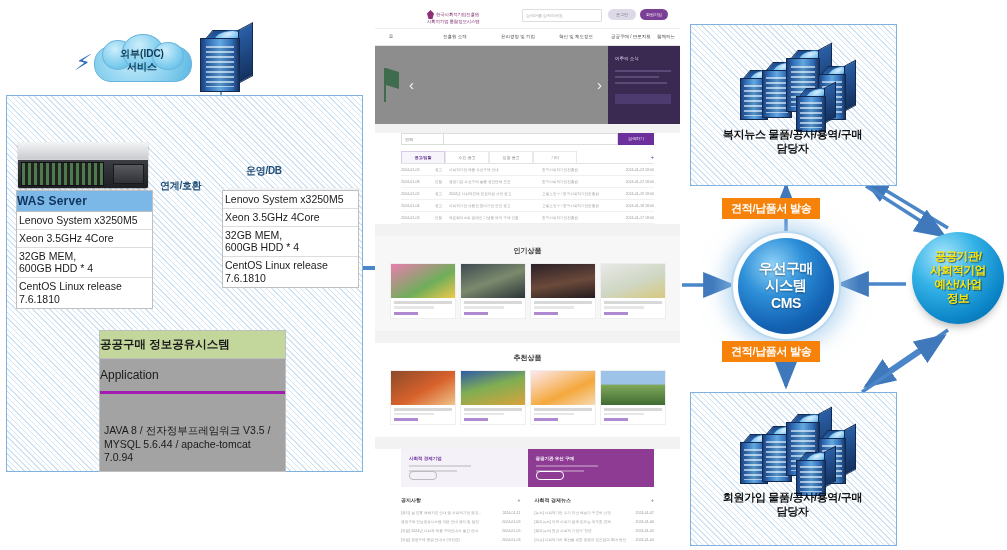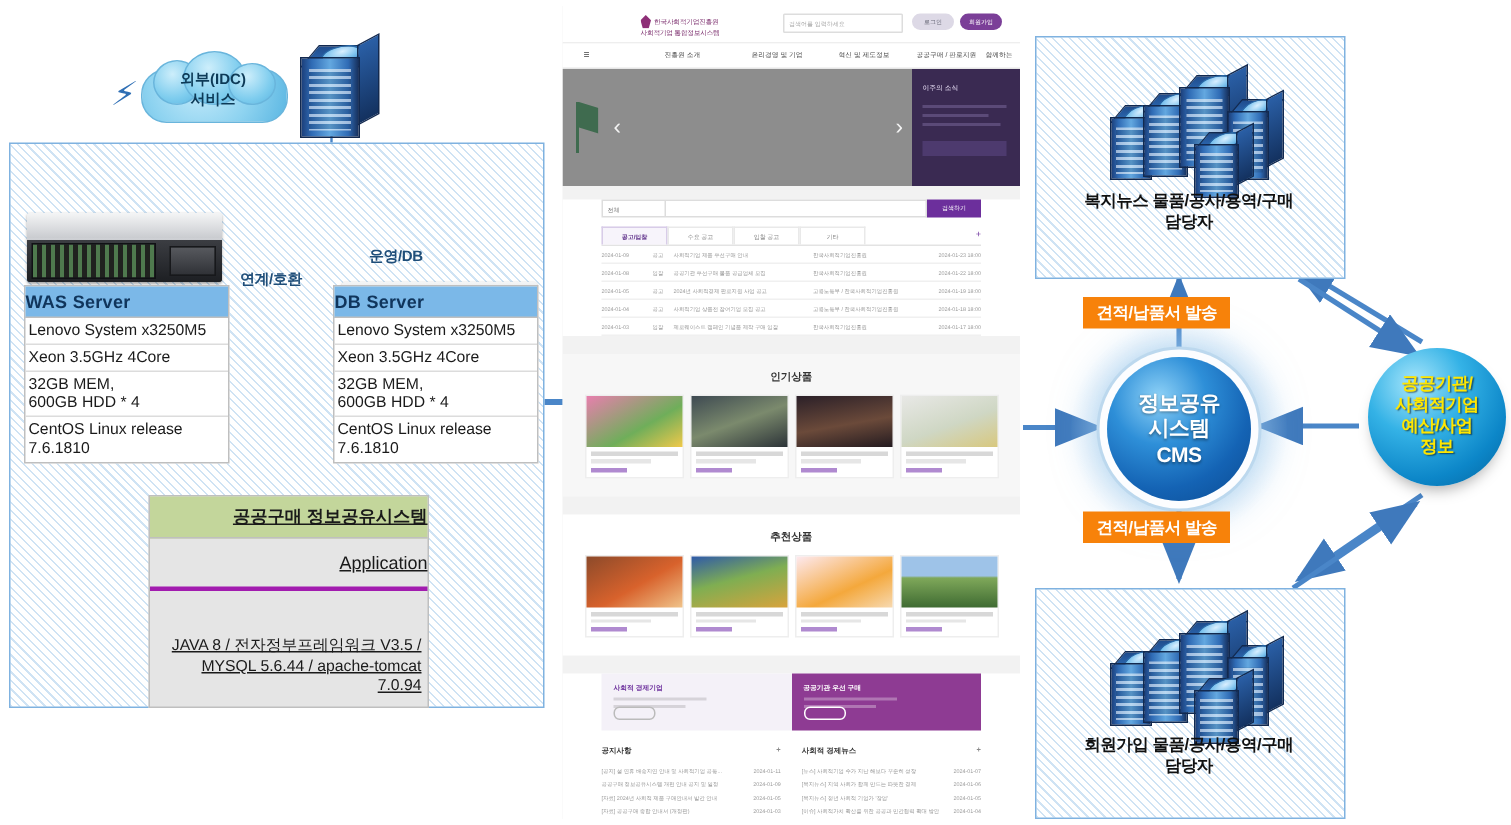--- a/index.html
+++ b/index.html
@@ -62,22 +62,22 @@
   }
   .spec .head{
     background:#7bb8e8;color:#10355c;font-weight:bold;font-size:12px;
     padding:3px 0;border-bottom:1px solid #bfbfbf;letter-spacing:.2px;
   }
   .spec .row{padding:2px 2px;border-bottom:1px solid #dcdcdc;line-height:1.22;}
   .spec .row:last-child{border-bottom:none;}
 
   
   .appbox{
-    width:185px;border:1px solid #bfbfbf;background:#e5e5e5;text-align:right;
-    font-size:10.5px;color:#1a1a1a;text-decoration:underline;
+    width:185px;border:1px solid #bfbfbf;background:#a3a3a3;text-align:left;
+    font-size:10.5px;color:#1a1a1a;
   }
   .appbox .head{
     background:#c3d69b;color:#1a1a1a;font-weight:bold;font-size:11.5px;
     padding:6px 0;border-bottom:1px solid #bfbfbf;
   }
   .appbox .mid{padding:9px 0;font-size:12px;border-bottom:3px solid #a21caf;}
   .appbox .bot{padding:6px 4px;line-height:1.3;margin-top:24px;}
 
   
   #cloud-wrap{left:94px;top:34px;width:96px;height:50px;}
@@ -323,21 +323,20 @@
   <div class="abs spec" style="left:16px;top:190px;">
     <div class="head">WAS Server</div>
     <div class="row">Lenovo System x3250M5</div>
     <div class="row">Xeon 3.5GHz 4Core</div>
     <div class="row" style="white-space:pre-line;">32GB MEM,
 600GB HDD * 4</div>
     <div class="row">CentOS Linux release 7.6.1810</div>
   </div>
 
   <div class="abs spec" style="left:222px;top:190px;">
-    <div class="head">DB Server</div>
     <div class="row">Lenovo System x3250M5</div>
     <div class="row">Xeon 3.5GHz 4Core</div>
     <div class="row" style="white-space:pre-line;">32GB MEM,
 600GB HDD * 4</div>
     <div class="row">CentOS Linux release 7.6.1810</div>
   </div>
 
   <div class="abs appbox" style="left:99px;top:330px;">
     <div class="head">공공구매 정보공유시스템</div>
     <div class="mid">Application</div>
@@ -648,21 +647,21 @@
       </div>
   </div>
   <div class="abs group-label" style="left:690px;top:490px;width:205px;">
     <div>회원가입 물품/공사/용역/구매</div>
     <div>담당자</div>
   </div>
 
   <div class="abs" id="cms-glow"></div>
   <div class="abs" id="cms">
     <div>
-      <div>정보공유</div>
+      <div>우선구매</div>
       <div>시스템</div>
       <div>CMS</div>
     </div>
   </div>
 
   <div class="abs" id="budget">
     <div>
       <div>공공기관/</div>
       <div>사회적기업</div>
       <div>예산/사업</div>

